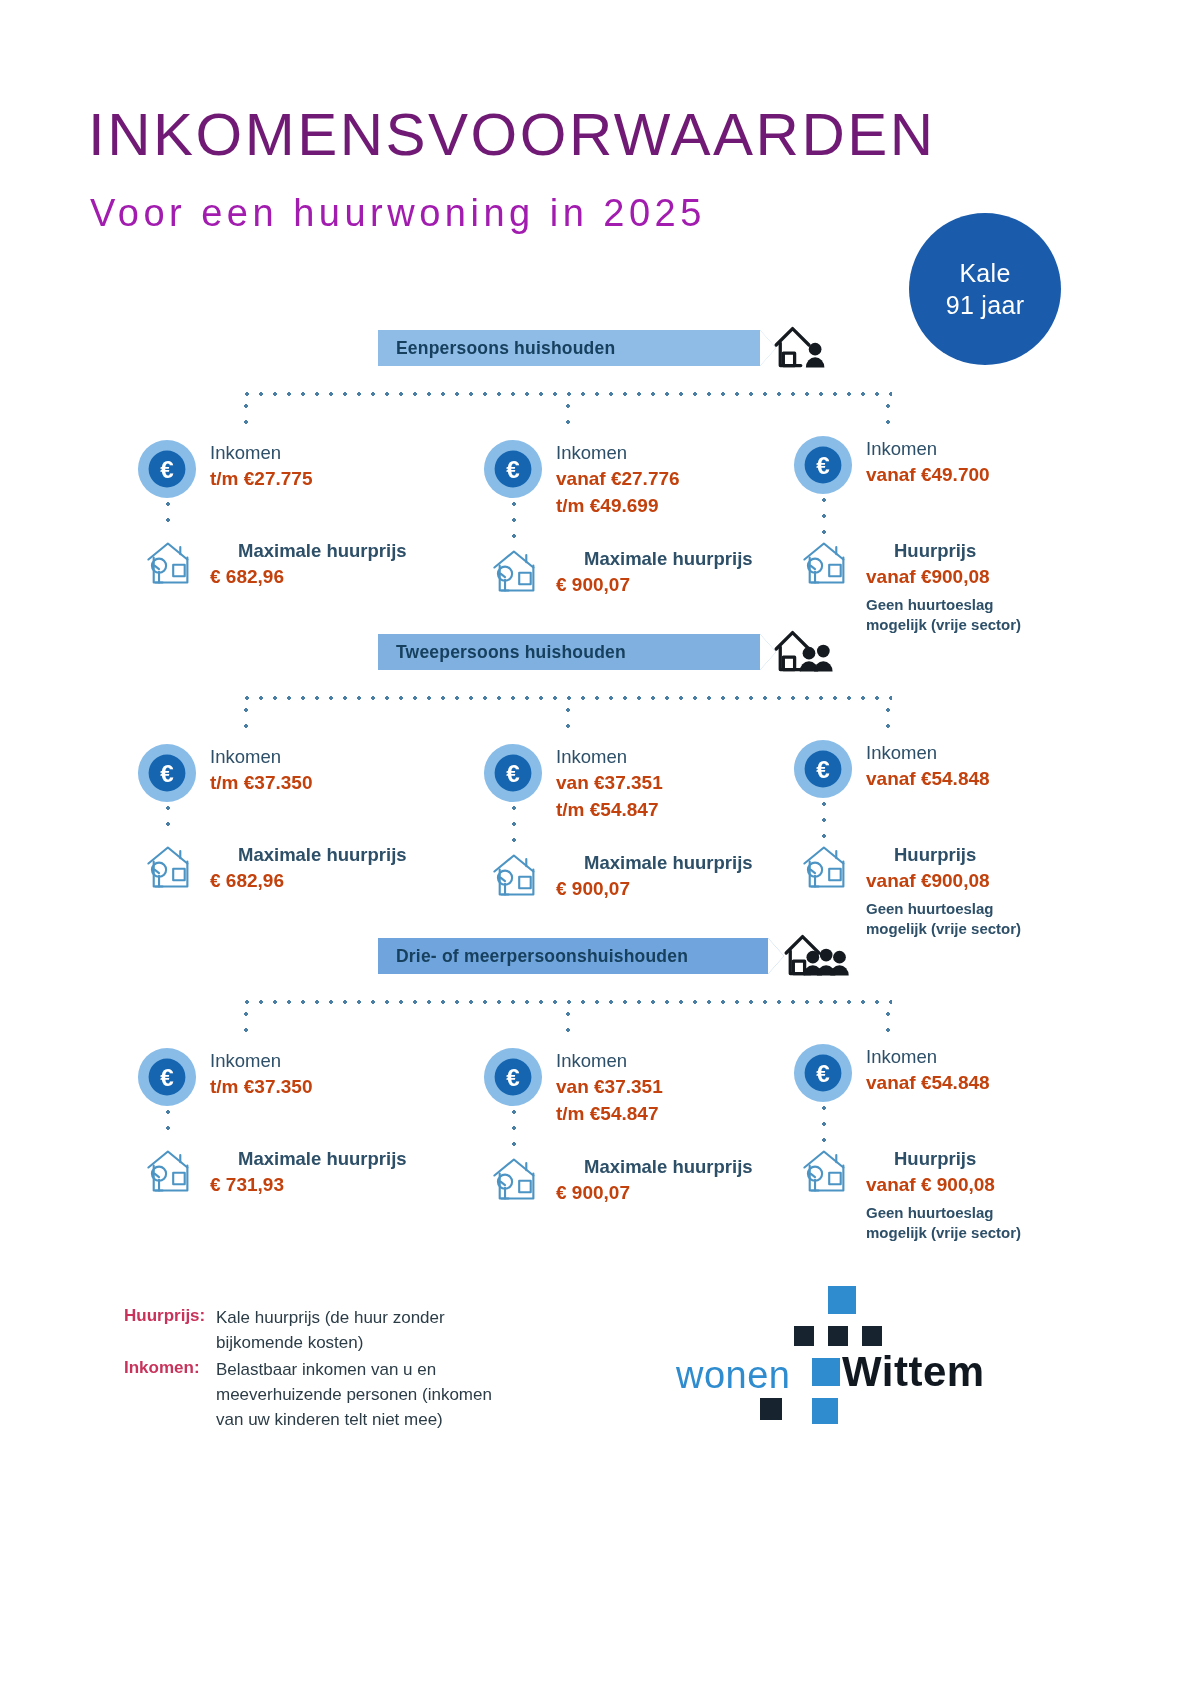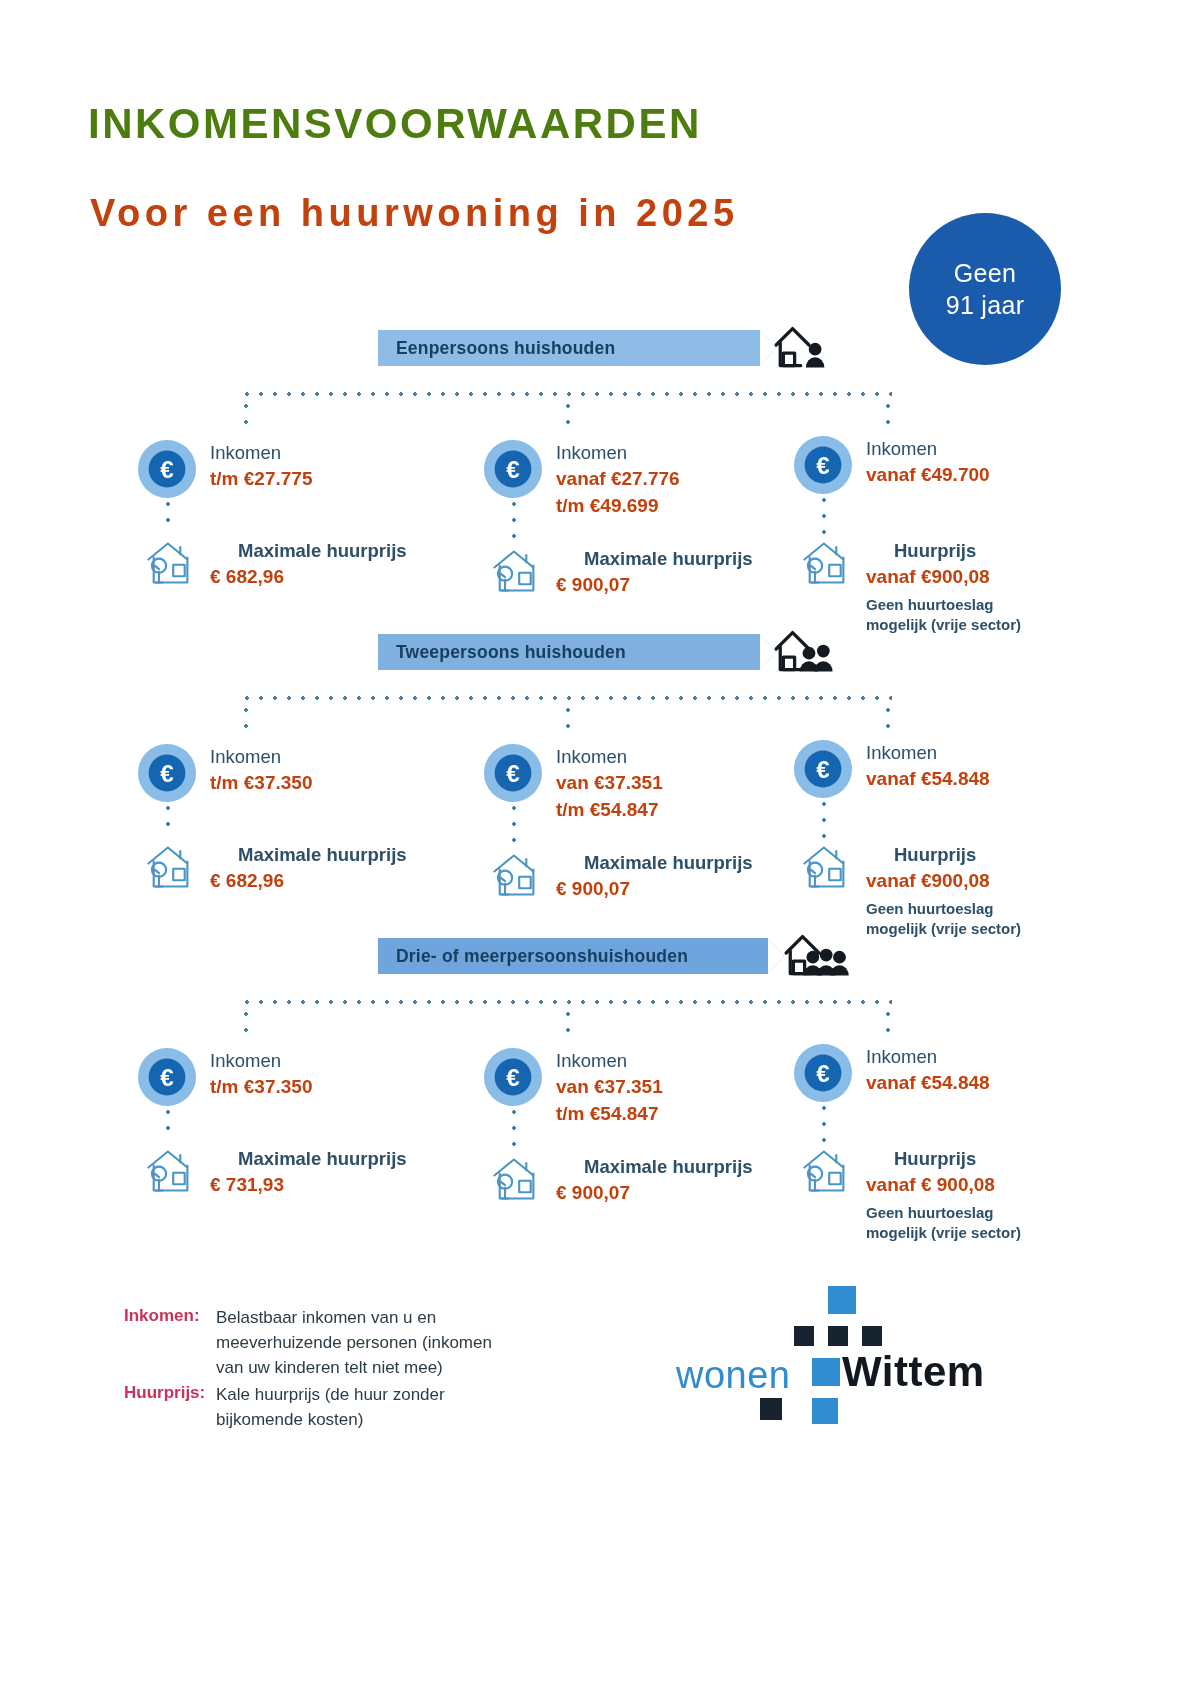--- a/index.html
+++ b/index.html
@@ -14,33 +14,33 @@
   .page {
     position: relative;
     width: 1200px; height: 1696px;
     background: #ffffff;
   }
 
   
   .title {
     position: absolute;
     left: 88px; top: 100px;
-    font-size: 42px;
-    font-weight: 700;
+    font-size: 60px;
+    font-weight: 400;
     letter-spacing: 2.5px;
-    color: #4d7c0f;
+    color: #701a75;
     white-space: nowrap;
   }
   .subtitle {
     position: absolute;
     left: 90px; top: 192px;
     font-size: 38px;
-    font-weight: 700;
+    font-weight: 400;
     letter-spacing: 4.5px;
-    color: #c2410c;
+    color: #a21caf;
     white-space: nowrap;
   }
   .age-badge {
     position: absolute;
     left: 909px; top: 213px;
     width: 152px; height: 152px;
     border-radius: 50%;
     background: #1a5bab;
     color: #ffffff;
     display: flex;
@@ -193,21 +193,21 @@
 </style>
 </head>
 <body>
 
 <div class="page">
 
   <div class="title">INKOMENSVOORWAARDEN</div>
   <div class="subtitle">Voor een huurwoning in 2025</div>
 
   <div class="age-badge">
-    <span>Geen</span>
+    <span>Kale</span>
     <span>91 jaar</span>
   </div>
 
   <div id="sections-host">
       <div class="section" style="top: 330px;">
         <div class="banner-wrap">
           <div class="banner tone-a">Eenpersoons huishouden<div class="banner-notch"></div></div>
         </div>
         <div class="banner-icon" style="left: 770px; top: -16px;"><svg viewBox="0 0 78 58" width="80" height="60">
     <g fill="none" stroke="#141a1f" stroke-width="3.2" stroke-linejoin="round" stroke-linecap="round">
@@ -595,32 +595,32 @@
               <div class="note">Geen huurtoeslag</div>
               <div class="note" style="margin-top: 0px;">mogelijk (vrije sector)</div>
             </div>
           </div>
         </div>
       </div>
     </div>
 
   <div class="legend">
     <div class="legend-row">
+      <div class="legend-key">Huurprijs:</div>
+      <div class="legend-val">
+        <div>Kale huurprijs (de huur zonder</div>
+        <div>bijkomende kosten)</div>
+      </div>
+    </div>
+    <div class="legend-row">
       <div class="legend-key">Inkomen:</div>
       <div class="legend-val">
         <div>Belastbaar inkomen van u en</div>
         <div>meeverhuizende personen (inkomen</div>
         <div>van uw kinderen telt niet mee)</div>
-      </div>
-    </div>
-    <div class="legend-row">
-      <div class="legend-key">Huurprijs:</div>
-      <div class="legend-val">
-        <div>Kale huurprijs (de huur zonder</div>
-        <div>bijkomende kosten)</div>
       </div>
     </div>
   </div>
 
   <div class="logo">
     <div class="sq" style="left:152px;top:0px;width:28px;height:28px;background:#2f8ccf;"></div>
     <div class="sq" style="left:118px;top:40px;width:20px;height:20px;background:#17232e;"></div>
     <div class="sq" style="left:152px;top:40px;width:20px;height:20px;background:#17232e;"></div>
     <div class="sq" style="left:186px;top:40px;width:20px;height:20px;background:#17232e;"></div>
     <div class="sq" style="left:136px;top:72px;width:28px;height:28px;background:#2f8ccf;"></div>

